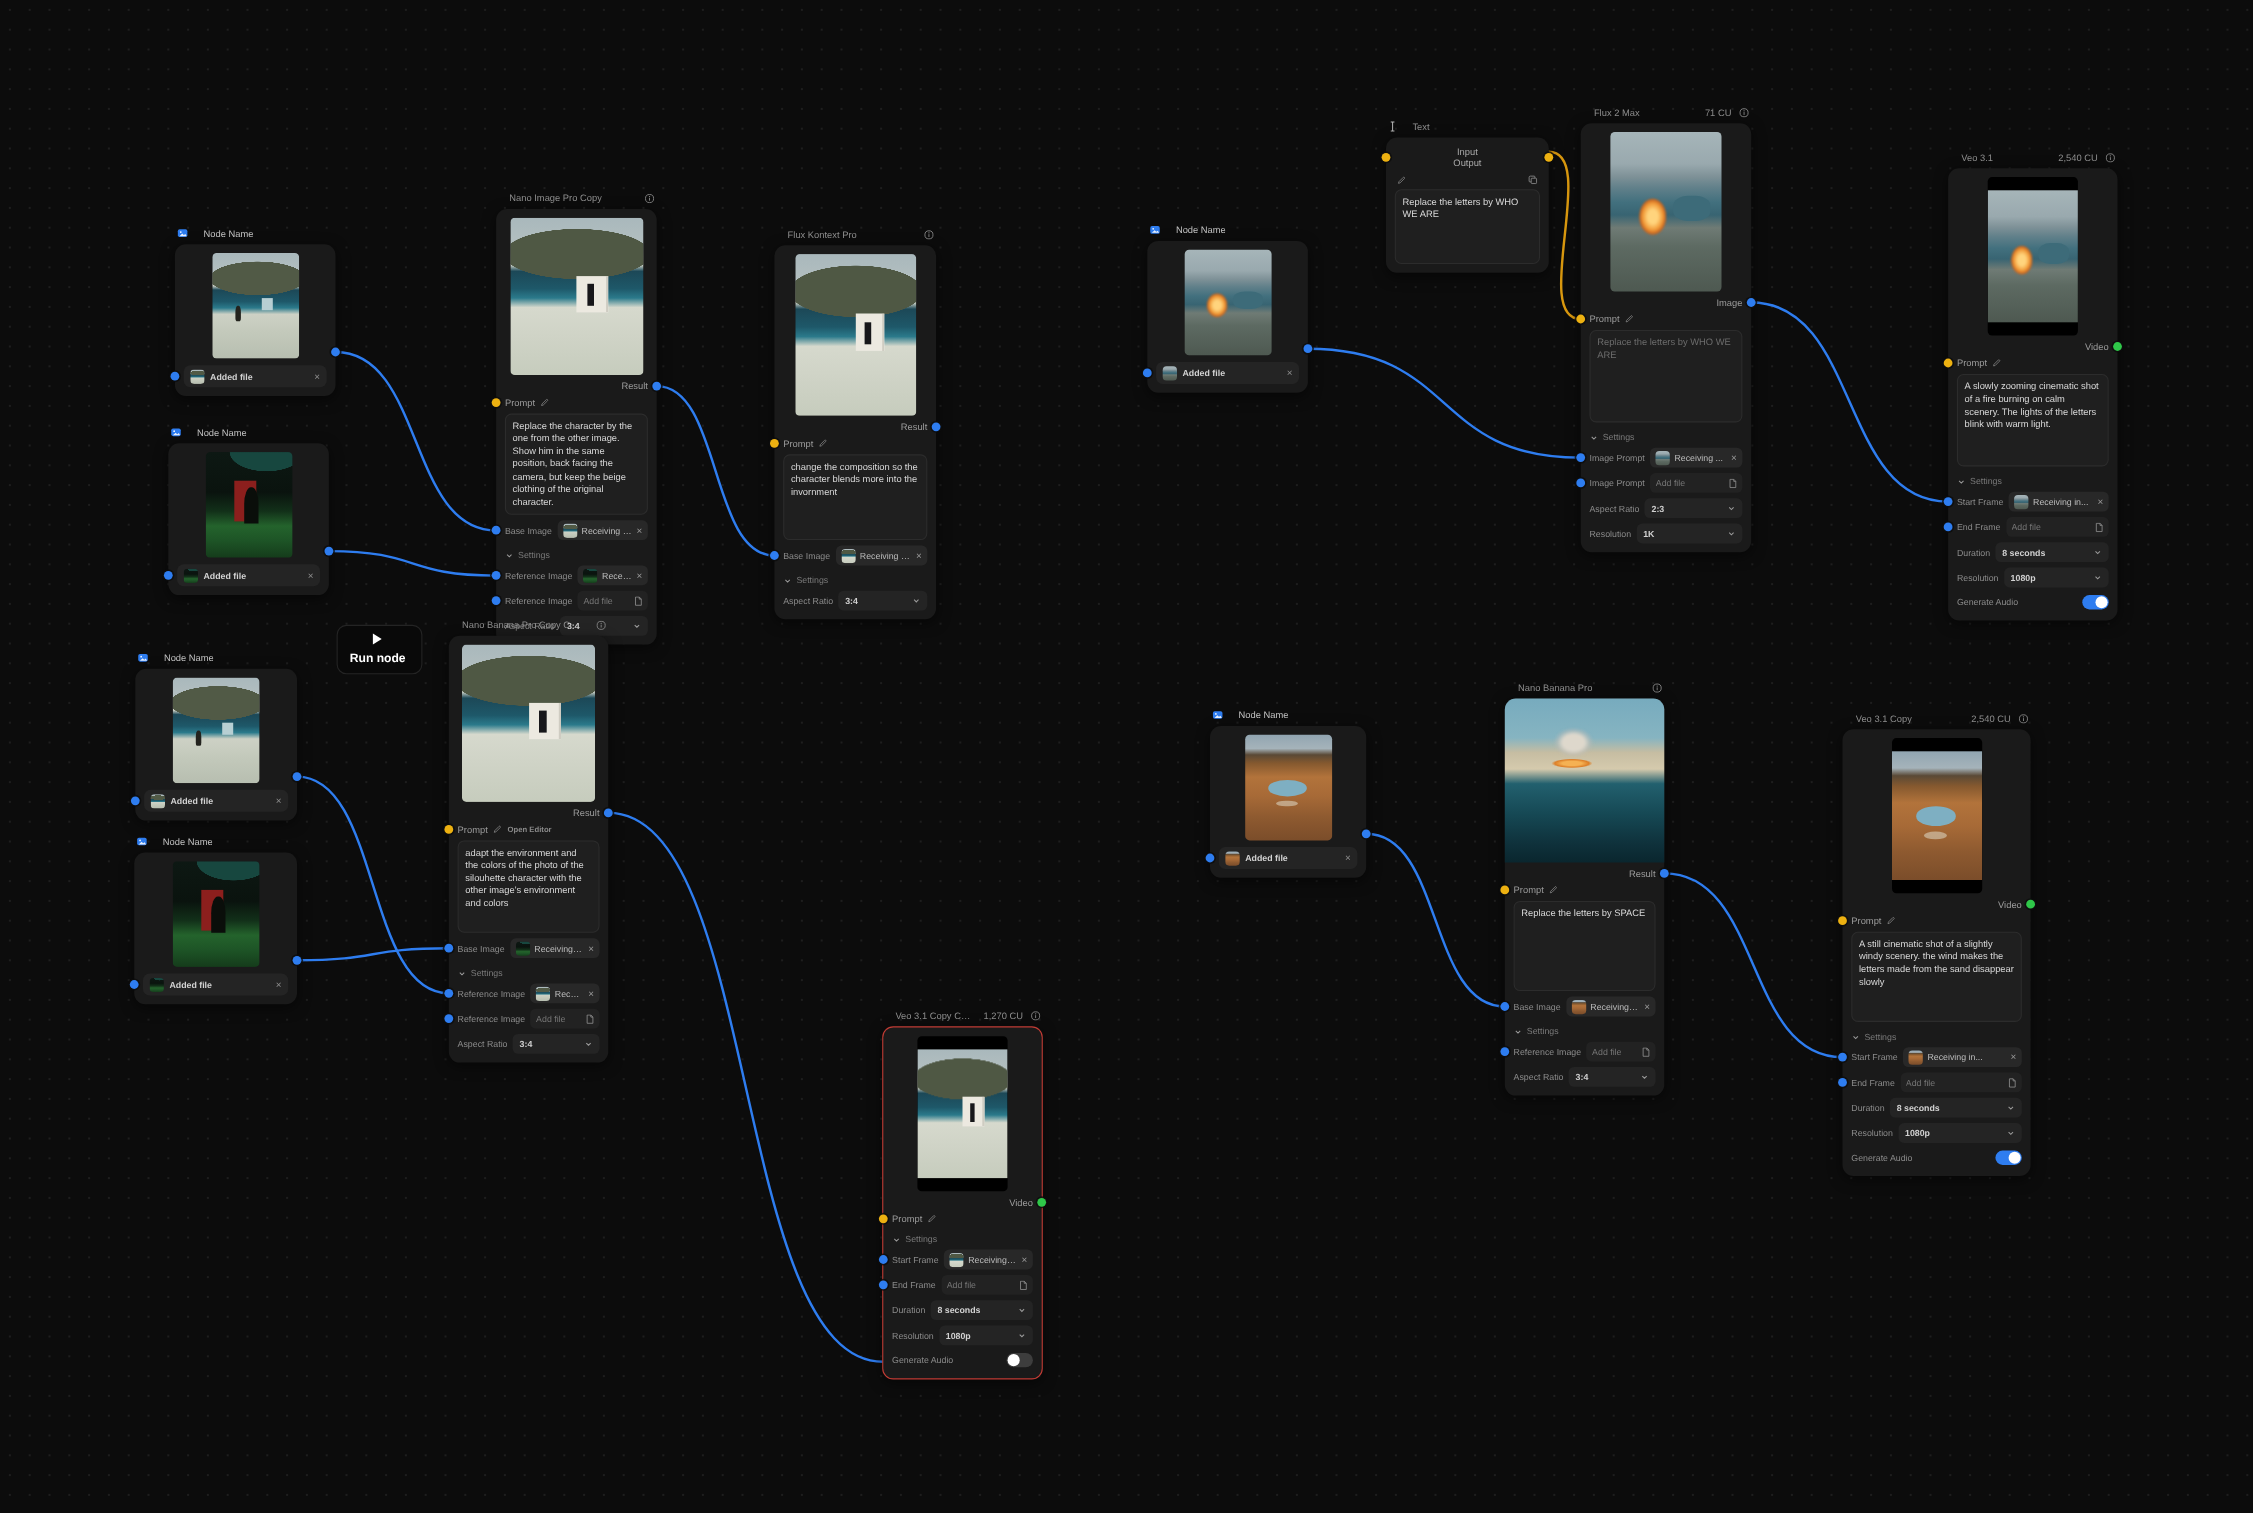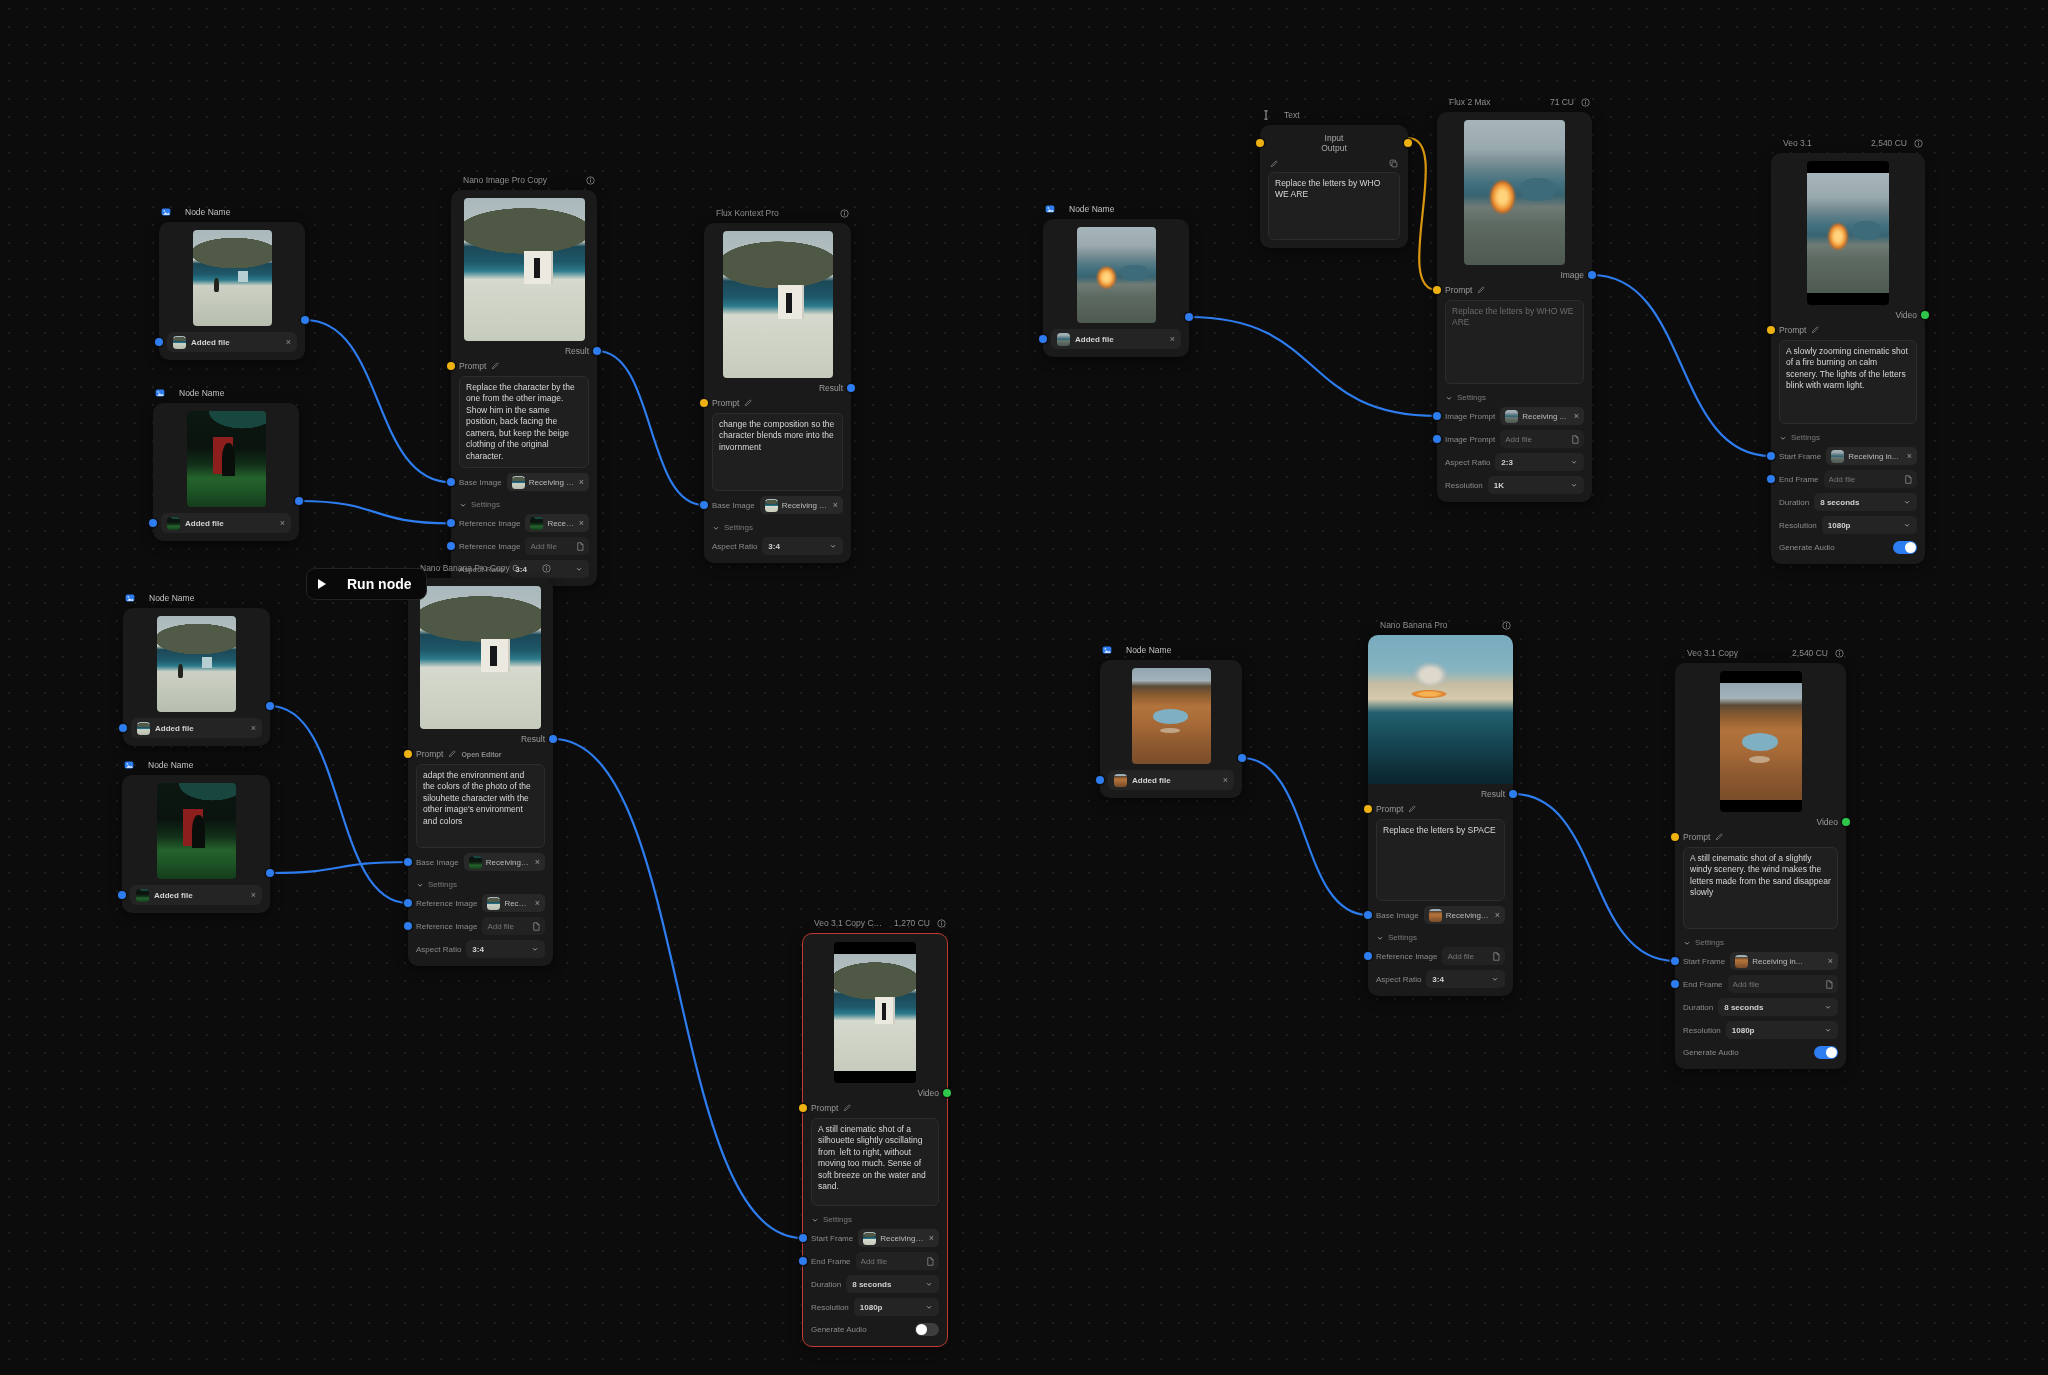--- a/index.html
+++ b/index.html
@@ -84,23 +84,23 @@
   .file-row .x{margin-left:auto;color:#8f8f8f;font-size:9px;}
   .io-row{display:flex;justify-content:space-between;align-items:center;position:relative;color:#a9a9a9;font-size:8.5px;flex-direction:column;}
   .tools{display:flex;justify-content:space-between;align-items:center;margin-top:6px;padding:0 2px;}
   .port{width:8px;height:8px;border-radius:50%;position:absolute;z-index:5;box-shadow:0 0 0 1.5px rgba(12,12,12,.8);}
   .port.blue{background:#2e7df0;}
   .port.yellow{background:#edb111;}
   .port.green{background:#2fc749;}
   .port-l{left:-12px;top:50%;transform:translateY(-50%);}
   .port-r{right:-12px;top:50%;transform:translateY(-50%);}
   .ic{display:inline-flex;align-items:center;line-height:0;}
-  .run-btn{position:absolute;left:306px;top:568px;z-index:2;display:flex;align-items:center;gap:21px;
+  .run-btn{position:absolute;left:306px;top:568px;z-index:2;display:flex;align-items:center;gap:7px;
     background:#090909;color:#fff;border:1px solid #242424;border-radius:9px;padding:7px 14px 7px 11px;
-    font-size:14px;font-weight:bold;font-family:"Liberation Sans",sans-serif;cursor:pointer;}
+    font-size:11px;font-weight:bold;font-family:"Liberation Sans",sans-serif;cursor:pointer;flex-direction:column;}
   .play{width:0;height:0;border-left:8px solid #fff;border-top:5px solid transparent;border-bottom:5px solid transparent;}
 </style>
 </head>
 <body>
 
 <div id="canvas">
   <svg id="edges" width="2048" height="1375">
       <path d="M305,320 C385.3,320 370.7,482.28125 451,482.28125" fill="none" stroke="#2e7df0" stroke-width="2.2" stroke-linecap="round"></path>
       <path d="M299,501 C382.6,501 367.4,523.28125 451,523.28125" fill="none" stroke="#2e7df0" stroke-width="2.2" stroke-linecap="round"></path>
       <path d="M597,351 C655.85,351 645.15,505 704,505" fill="none" stroke="#2e7df0" stroke-width="2.2" stroke-linecap="round"></path>
@@ -707,21 +707,20 @@
             </div>
             <div class="p-head">
               <span class="port yellow port-l"></span>
               <span>Prompt</span>
               <span class="ic">
                 <svg width="8" height="8" viewBox="0 0 12 12">
                   <path d="M2 10 l0.6-2.2 6-6 a0.9 0.9 0 0 1 1.3 0 l0.3 0.3 a0.9 0.9 0 0 1 0 1.3 l-6 6 Z" fill="none" stroke="#8f8f8f" stroke-width="1"></path>
                 </svg>
               </span>
             </div>
-            <div class="p-box" style="min-height: 76px;">A still cinematic shot of a silhouette slightly oscillating from  left to right, without moving too much. Sense of soft breeze on the water and sand.</div>
             <div class="settings">
               <span class="ic">
                 <svg width="8" height="8" viewBox="0 0 10 10">
                   <path d="M2.5 4 L5 6.5 L7.5 4" fill="none" stroke="#9a9a9a" stroke-width="1.2"></path>
                 </svg>
               </span>
               <span>Settings</span>
             </div>
             <div class="row">
               <span class="lbl">Start Frame</span>

